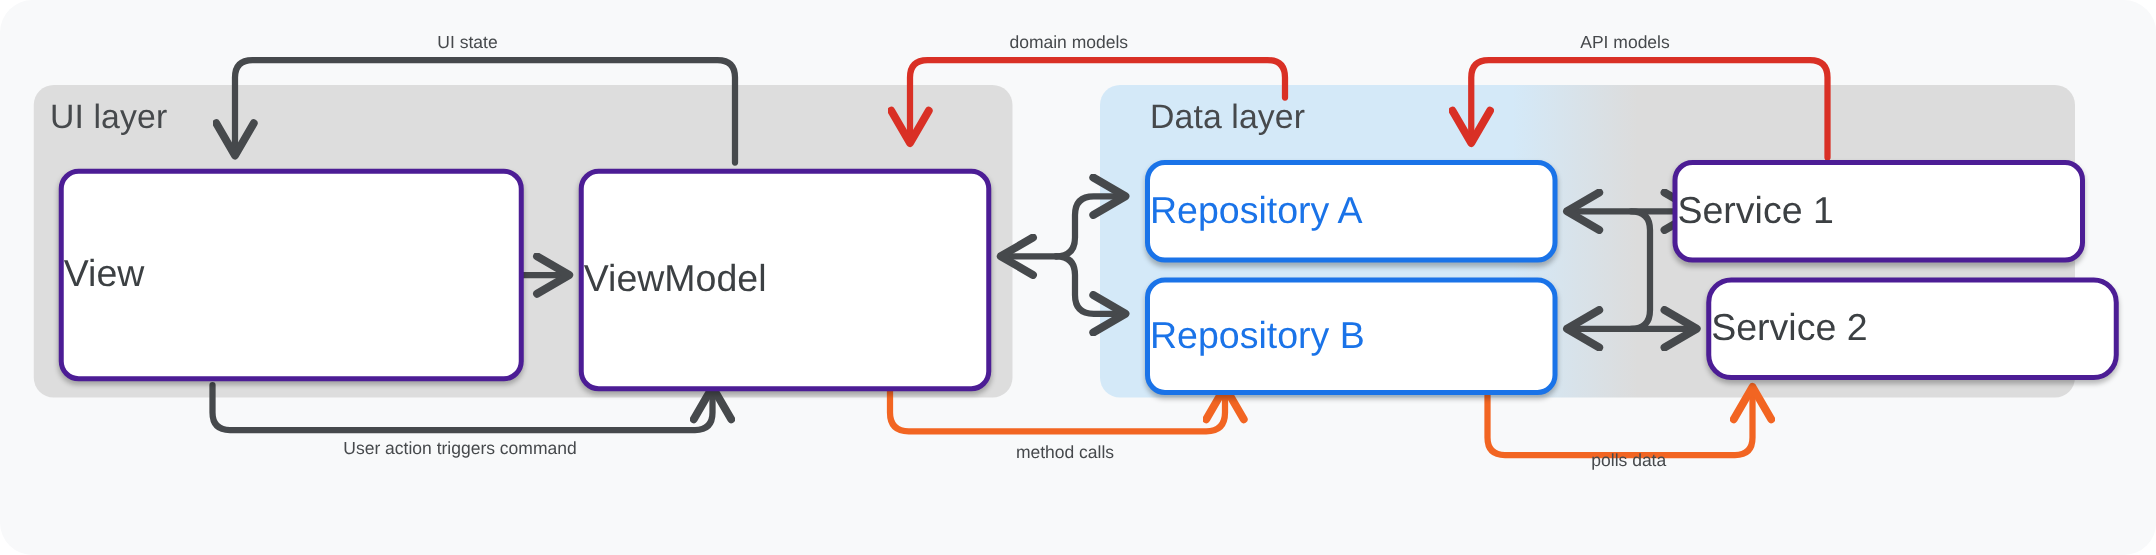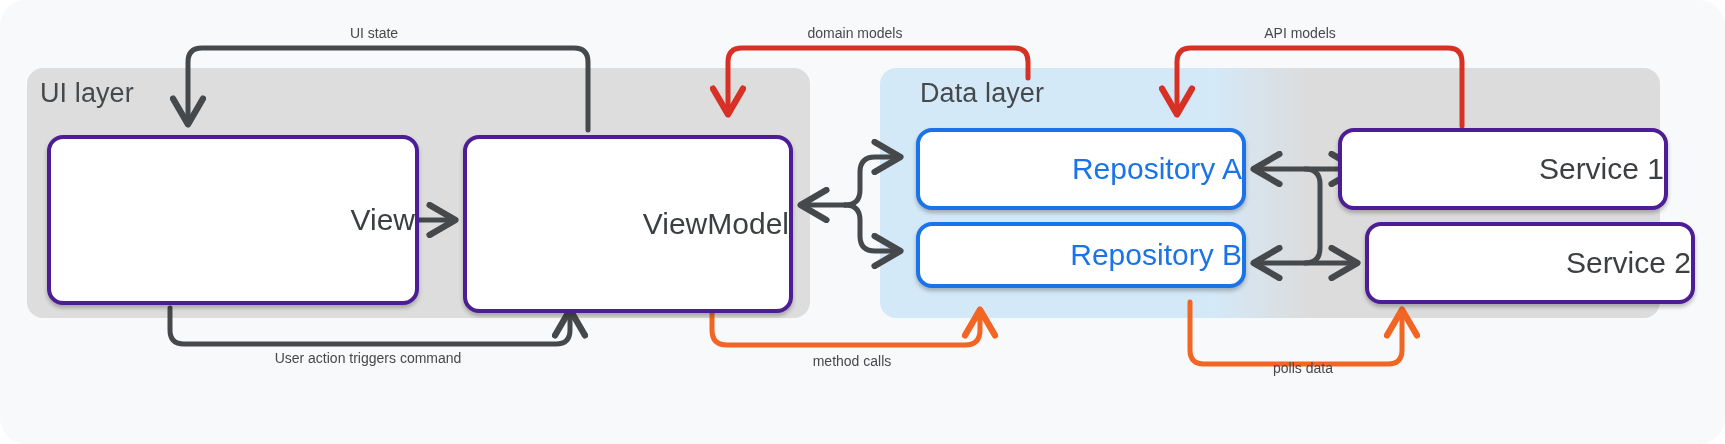--- a/index.html
+++ b/index.html
@@ -42,42 +42,42 @@
 
   
   .node {
     position: absolute;
     background: #ffffff;
     border: 4px solid #4c1d95;
     border-radius: 16px;
     box-sizing: border-box;
     display: flex;
     align-items: center;
-    justify-content: flex-end;
+    justify-content: flex-start;
     box-shadow: 0 3px 4px rgba(0,0,0,0.26);
   }
   .node-label {
     font-size: 30px;
     color: #3c4043;
     white-space: nowrap;
   }
   .node.repo {
     border-color: #1a73e8;
   }
   .node.repo .node-label {
     color: #1a73e8;
     font-weight: 500;
   }
 
   #node-view      { left: 47px;  top: 135px; width: 372px; height: 170px; }
   #node-viewmodel { left: 463px; top: 135px; width: 330px; height: 178px; }
   #node-repo-a    { left: 916px; top: 128px; width: 330px; height: 82px; }
-  #node-repo-b    { left: 916px; top: 222px; width: 330px; height: 66px; }
+  #node-repo-b    { left: 916px; top: 222px; width: 330px; height: 94px; }
   #node-service-1 { left: 1338px;top: 128px; width: 330px; height: 82px; }
-  #node-service-2 { left: 1365px;top: 222px; width: 330px; height: 82px; }
+  #node-service-2 { left: 1365px;top: 222px; width: 330px; height: 82px; border-radius: 20px; }
 
   
   .edge-label {
     position: absolute;
     font-size: 14px;
     color: #46494c;
     white-space: nowrap;
     transform: translateX(-50%);
   }
   #label-ui-state        { left: 374px;  top: 25px; }

